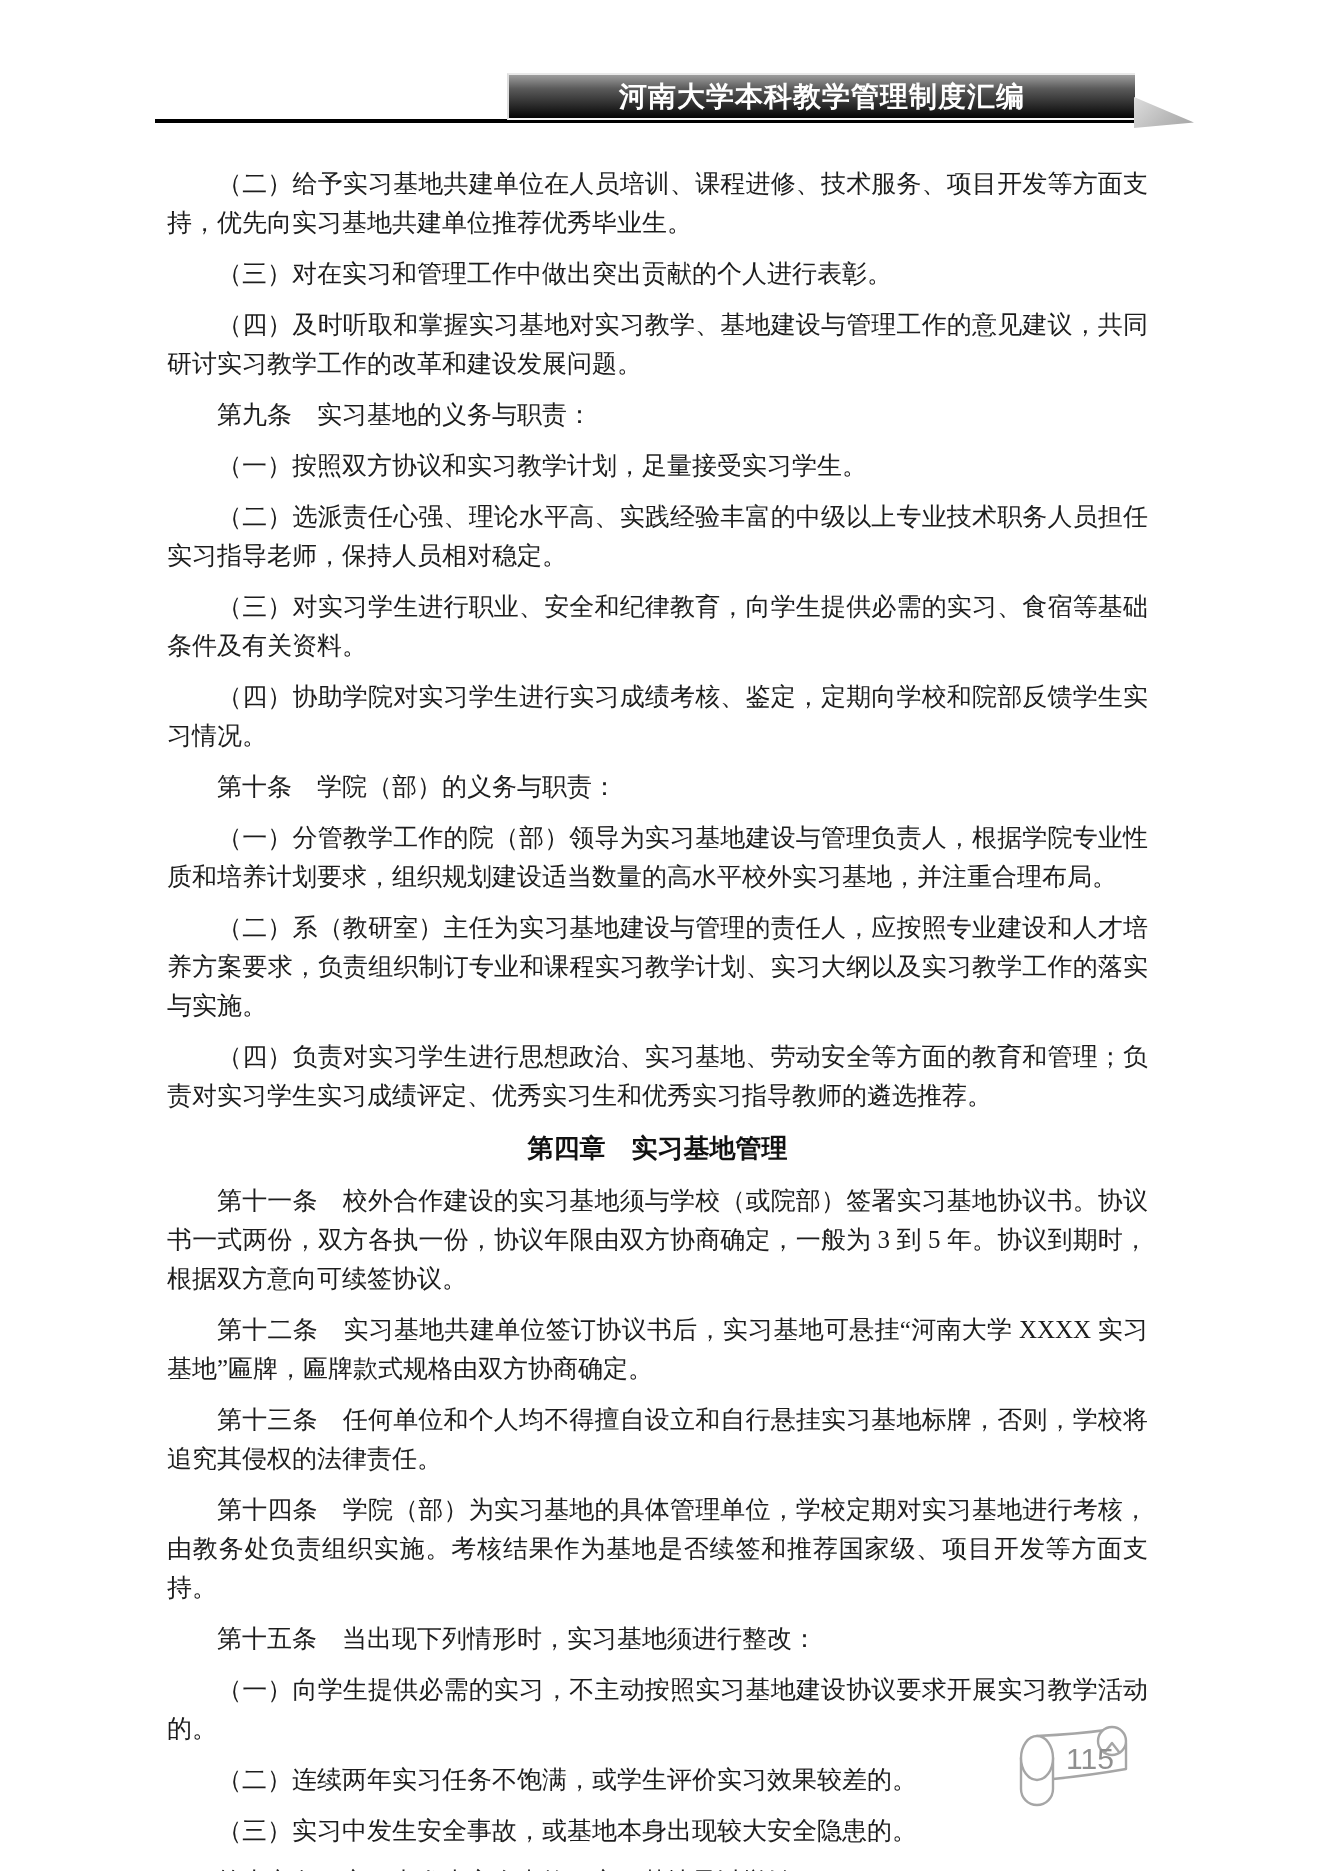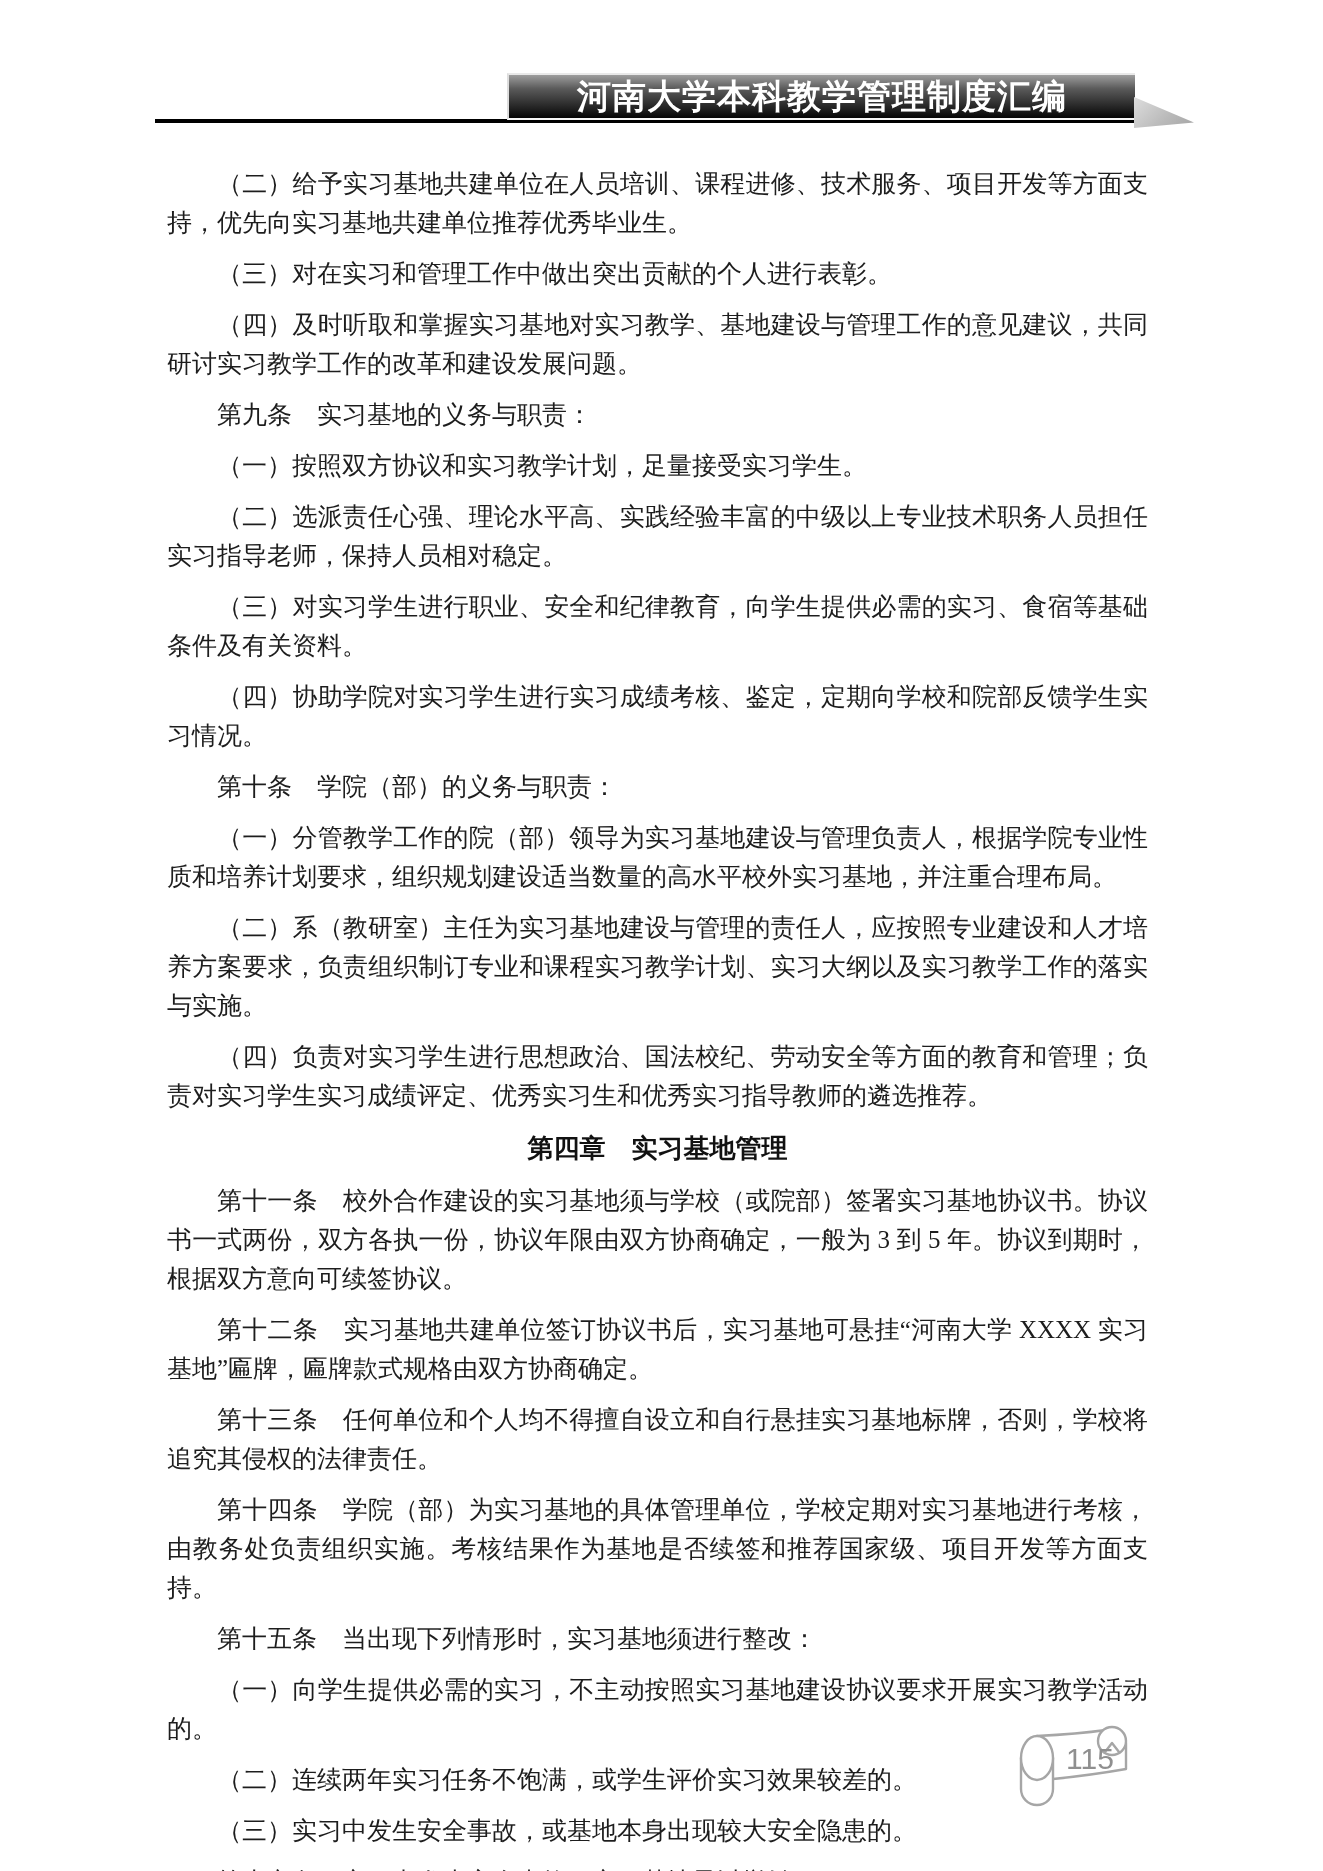--- a/index.html
+++ b/index.html
@@ -20,21 +20,21 @@
     position:absolute; left:507px; top:73px;
     width:628px; height:47px; box-sizing:border-box;
     background:linear-gradient(180deg,#9e9e9e 0%,#5a5a5a 32%,#1c1c1c 82%,#050505 100%);
     border-top:2px solid #e9e9e9;
     border-left:2px solid #dddddd;
     border-bottom:2px solid #f7f7f7;
     display:flex; align-items:center; justify-content:center;
     z-index:2;
   }
   .banner-title {
-    color:#ffffff; font-weight:bold; font-size:34px; letter-spacing:1px;
+    color:#ffffff; font-weight:bold; font-size:28px; letter-spacing:1px;
     white-space:nowrap;
   }
   .header-arrow {
     position:absolute; left:1134px; top:97px;
     width:60px; height:31px; z-index:3;
     background:linear-gradient(135deg,#dedede 0%,#b9b9b9 60%,#a5a5a5 100%);
     clip-path:polygon(0 0, 100% 82%, 0 100%);
   }
 
   
@@ -75,21 +75,21 @@
     <p>（三）对在实习和管理工作中做出突出贡献的个人进行表彰。</p>
     <p>（四）及时听取和掌握实习基地对实习教学、基地建设与管理工作的意见建议，共同研讨实习教学工作的改革和建设发展问题。</p>
     <p>第九条　实习基地的义务与职责：</p>
     <p>（一）按照双方协议和实习教学计划，足量接受实习学生。</p>
     <p>（二）选派责任心强、理论水平高、实践经验丰富的中级以上专业技术职务人员担任实习指导老师，保持人员相对稳定。</p>
     <p>（三）对实习学生进行职业、安全和纪律教育，向学生提供必需的实习、食宿等基础条件及有关资料。</p>
     <p>（四）协助学院对实习学生进行实习成绩考核、鉴定，定期向学校和院部反馈学生实习情况。</p>
     <p>第十条　学院（部）的义务与职责：</p>
     <p>（一）分管教学工作的院（部）领导为实习基地建设与管理负责人，根据学院专业性质和培养计划要求，组织规划建设适当数量的高水平校外实习基地，并注重合理布局。</p>
     <p>（二）系（教研室）主任为实习基地建设与管理的责任人，应按照专业建设和人才培养方案要求，负责组织制订专业和课程实习教学计划、实习大纲以及实习教学工作的落实与实施。</p>
-    <p>（四）负责对实习学生进行思想政治、国法校纪、劳动安全等方面的教育和管理；负责对实习学生实习成绩评定、优秀实习生和优秀实习指导教师的遴选推荐。</p>
+    <p>（四）负责对实习学生进行思想政治、实习基地、劳动安全等方面的教育和管理；负责对实习学生实习成绩评定、优秀实习生和优秀实习指导教师的遴选推荐。</p>
 
     <h2 class="chapter">第四章　实习基地管理</h2>
 
     <p>第十一条　校外合作建设的实习基地须与学校（或院部）签署实习基地协议书。协议书一式两份，双方各执一份，协议年限由双方协商确定，一般为 3 到 5 年。协议到期时，根据双方意向可续签协议。</p>
     <p>第十二条　实习基地共建单位签订协议书后，实习基地可悬挂“河南大学 XXXX 实习基地”匾牌，匾牌款式规格由双方协商确定。</p>
     <p>第十三条　任何单位和个人均不得擅自设立和自行悬挂实习基地标牌，否则，学校将追究其侵权的法律责任。</p>
     <p>第十四条　学院（部）为实习基地的具体管理单位，学校定期对实习基地进行考核，由教务处负责组织实施。考核结果作为基地是否续签和推荐国家级、项目开发等方面支持。</p>
     <p>第十五条　当出现下列情形时，实习基地须进行整改：</p>
     <p>（一）向学生提供必需的实习，不主动按照实习基地建设协议要求开展实习教学活动的。</p>
     <p>（二）连续两年实习任务不饱满，或学生评价实习效果较差的。</p>

